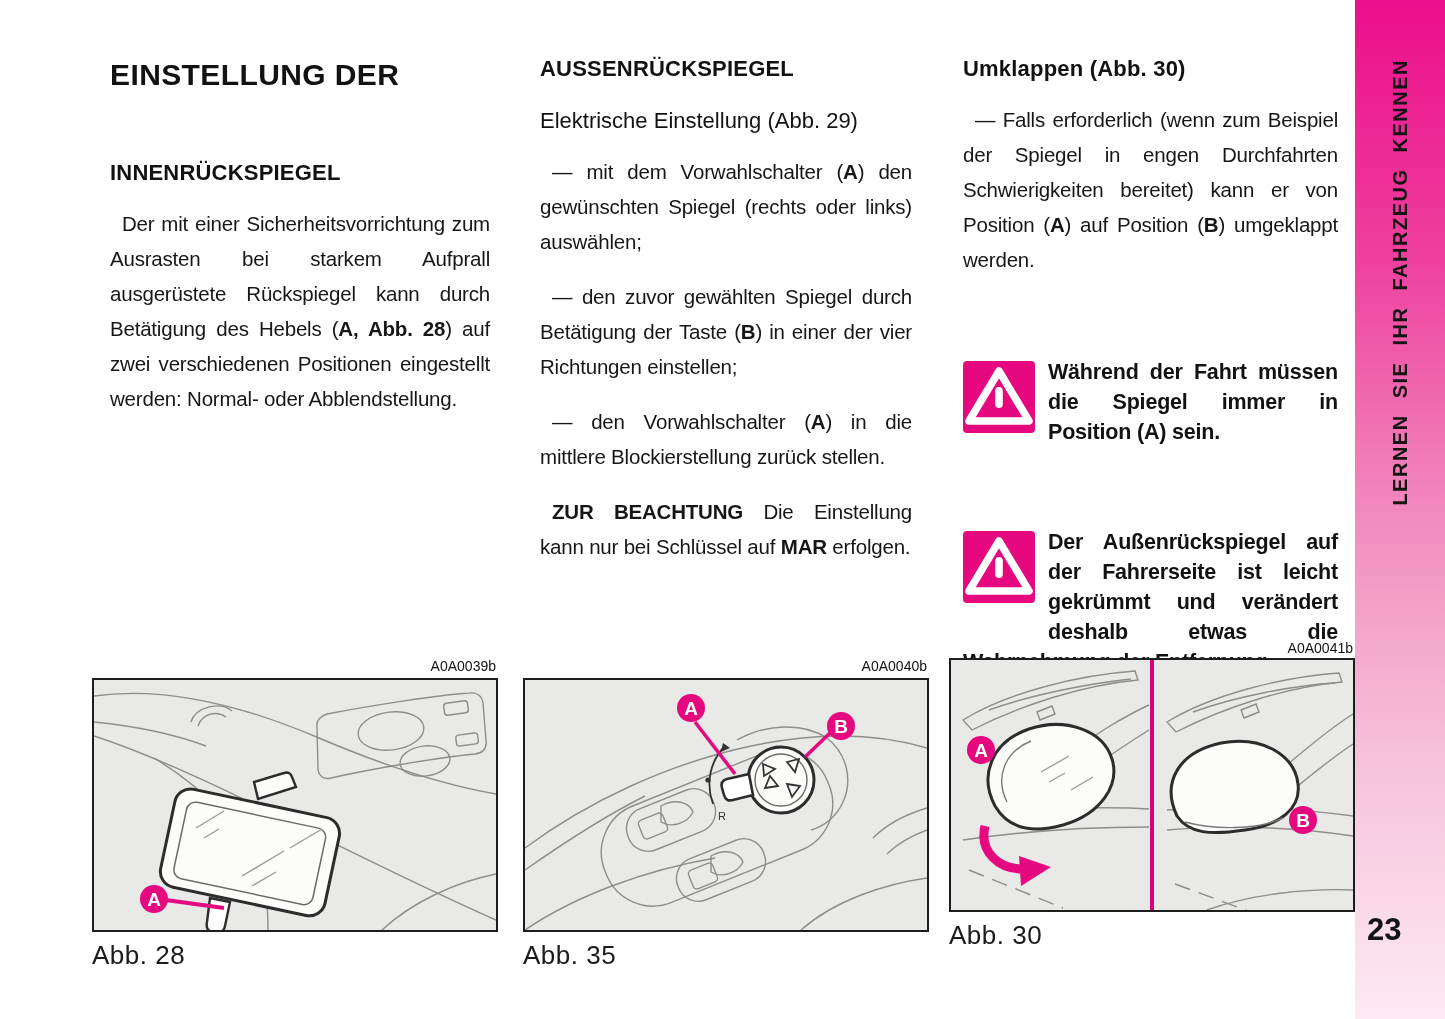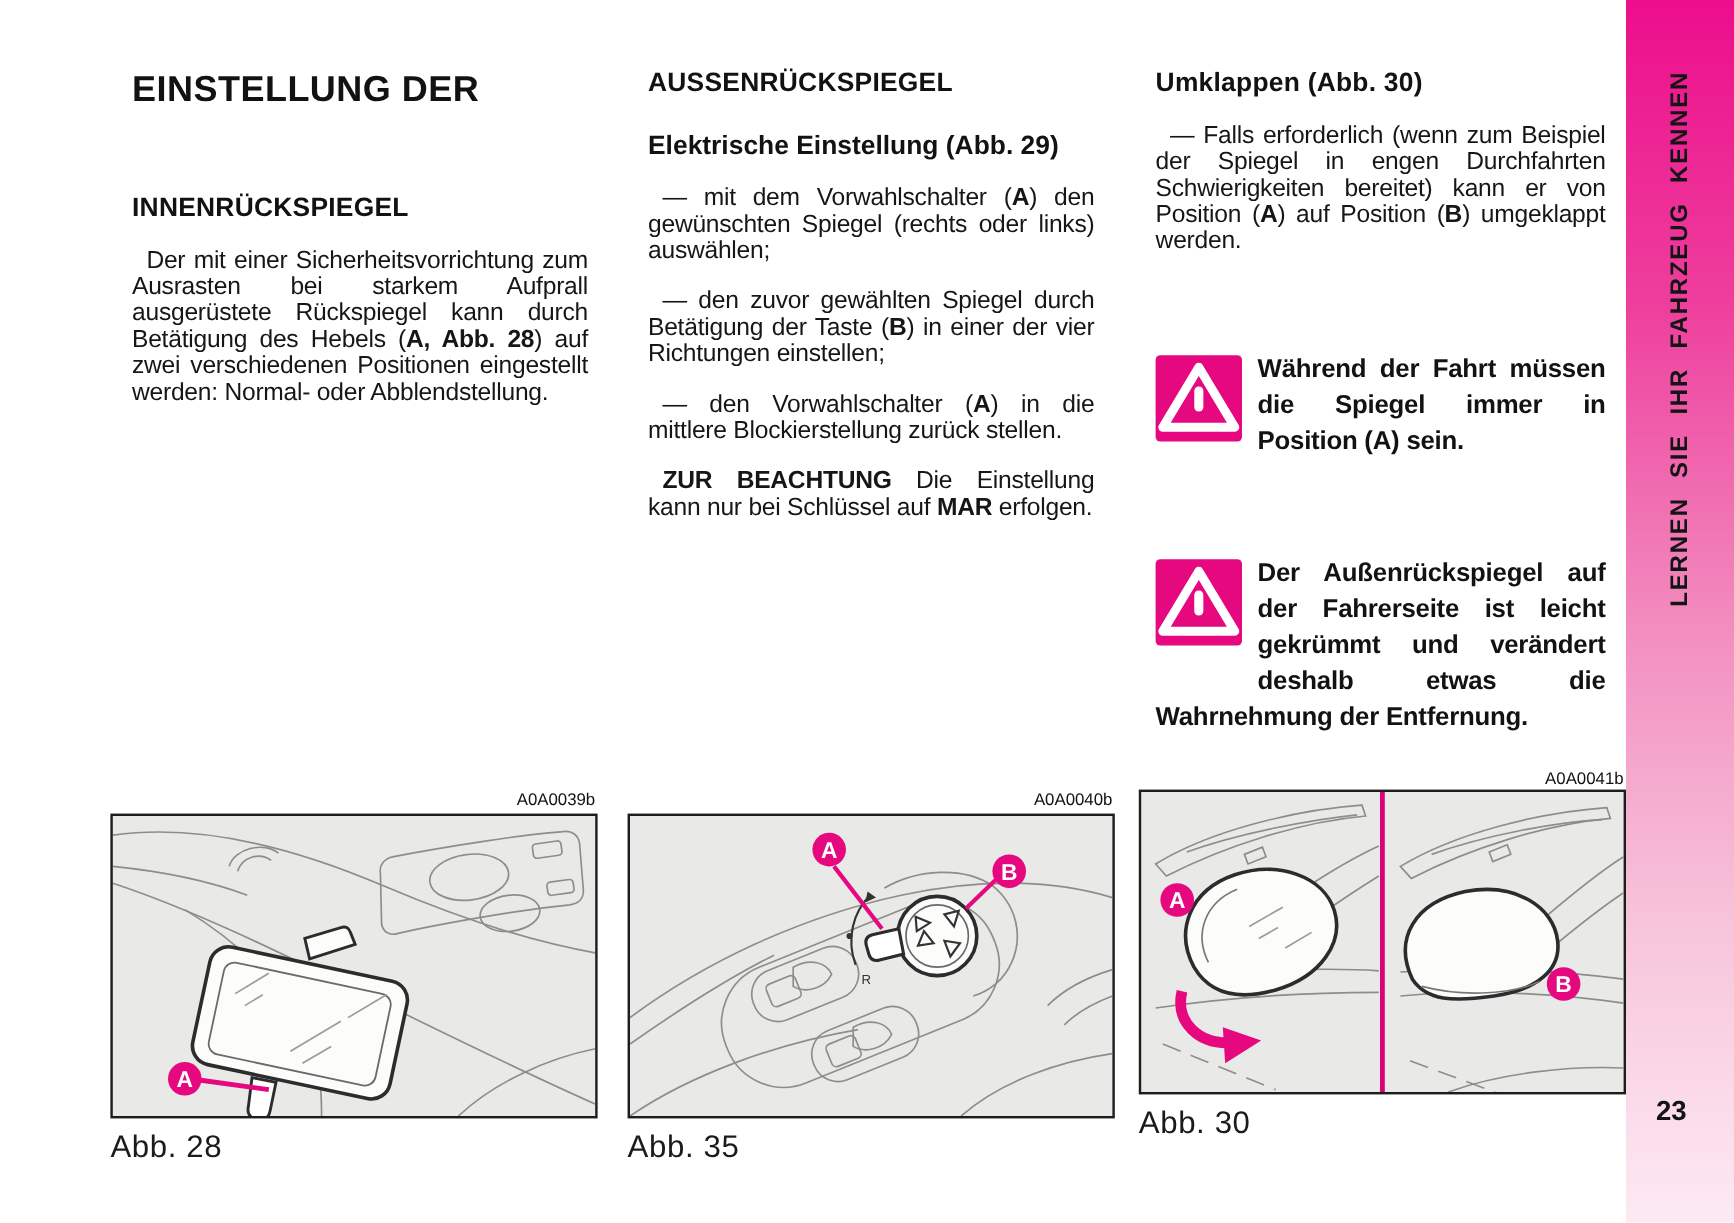--- a/index.html
+++ b/index.html
@@ -10,32 +10,32 @@
   
   .sidebar{
     position:absolute;top:0;right:0;width:90px;height:1019px;
     background:linear-gradient(180deg,#ec0e8c 0%,#ee3f9d 25%,#f28fc0 52%,#f7c3da 75%,#fdeaf3 100%);
   }
   .sidebar-rot{position:absolute;top:0;left:0;width:100%;height:565px;display:flex;align-items:center;justify-content:center;}
   .sidebar-text{
     writing-mode:vertical-rl;transform:rotate(180deg);white-space:nowrap;
     font-weight:700;font-size:20px;letter-spacing:1.5px;word-spacing:9px;color:#141414;
   }
-  .page-number{position:absolute;left:25px;top:912px;font-size:23px;font-weight:700;color:#141414;}
+  .page-number{position:absolute;left:12px;top:912px;font-size:31px;font-weight:700;color:#141414;}
   
   .col{position:absolute;top:56px;}
   .col1{left:110px;width:380px;}
   .col2{left:540px;width:372px;}
   .col3{left:963px;width:375px;}
   .title{margin:0;font-size:30px;line-height:38px;font-weight:800;letter-spacing:.4px;color:#121212;}
   .title .line{display:block;}
   .heading{margin:0;font-size:22px;line-height:26px;font-weight:800;letter-spacing:.2px;color:#121212;}
   .col1 .heading{margin-top:66px;}
-  .subheading{margin:26px 0 0 0;font-size:22px;line-height:26px;font-weight:700;color:#121212;}
-  .para{margin:20px 0 0 0;font-size:20.5px;line-height:22px;text-align:justify;text-indent:12px;letter-spacing:-.2px;}
+  .subheading{margin:26px 0 0 0;font-size:22px;line-height:26px;font-weight:400;color:#121212;}
+  .para{margin:20px 0 0 0;font-size:20.5px;line-height:35px;text-align:justify;text-indent:12px;letter-spacing:-.2px;}
   .para b{font-weight:700;}
   
   .warn{margin-top:80px;}
   .warn.second{clear:both;}
   .warn-icon{float:left;width:72px;height:72px;margin:4px 13px 20px 0;background:#e5087f;border-radius:4px;}
   .warn-icon svg{display:block;width:72px;height:72px;}
   .warn-text{margin:0;font-size:21.5px;line-height:30px;font-weight:700;text-align:justify;letter-spacing:-.2px;color:#121212;}
   
   .fig{position:absolute;top:658px;width:406px;margin:0;}
   .fig1{left:92px;} .fig2{left:523px;} .fig3{left:949px;}

